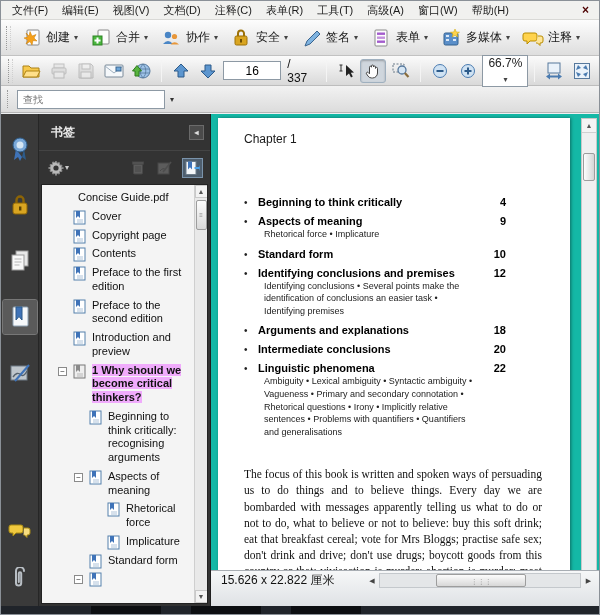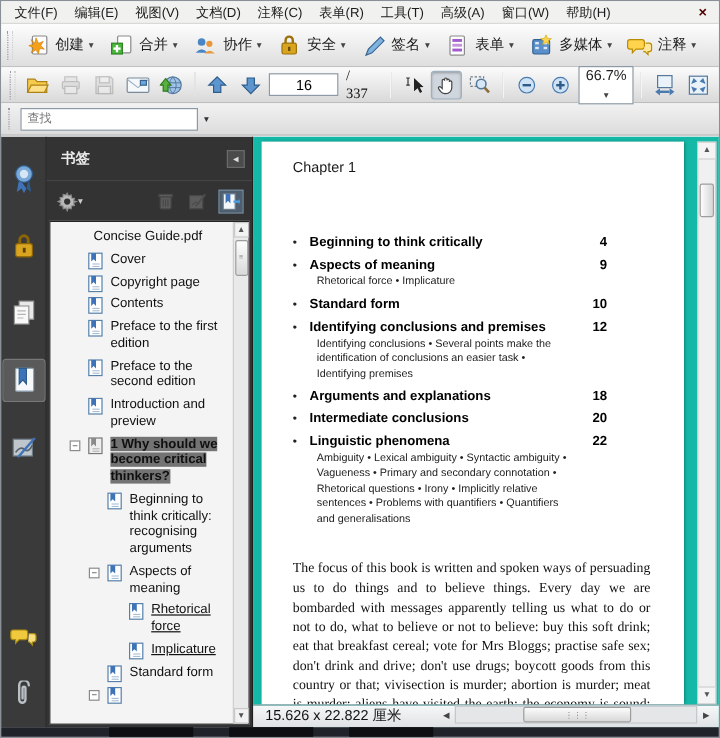--- a/index.html
+++ b/index.html
@@ -17,21 +17,21 @@
   .grip { width:5px; height:24px; margin:0 3px; border-left:1px dotted #9a9a9a; border-right:1px dotted #cfcfcf; }
   .tb-btn { display:flex; align-items:center; gap:4px; padding:3px 6px; border-radius:3px; }
   .tb-btn .lbl { font-size:12px; color:#1a1a1a; }
   .caret { font-size:8px; color:#444; }
   .toolbar-nav { height:30px; background:linear-gradient(#fbfbfb,#d9d9d9); border-bottom:1px solid #bdbdbd; display:flex; align-items:center; padding:0 4px; gap:2px; }
   .nv-btn { display:flex; align-items:center; justify-content:center; width:26px; height:24px; border-radius:3px; }
   .nv-btn.active { background:#cfd6dd; border:1px solid #9fb0bf; box-shadow:inset 0 1px 2px rgba(0,0,0,.25); }
   .nv-btn.disabled { opacity:.45; filter:grayscale(1); }
   .sep { width:1px; height:22px; background:#b7b7b7; border-right:1px solid #f4f4f4; margin:0 4px; }
   .page-num { width:58px; height:19px; border:1px solid #8d99a4; text-align:center; font-size:12px; background:#fff; }
-  .page-total { font-size:12px; margin:0 6px 0 4px; color:#111;font-family:Liberation Serif, serif; }
+  .page-total { font-size:12px; margin:0 6px 0 4px; color:#111; }
   .zoom-box { display:flex; align-items:center; gap:5px; border:1px solid #8d99a4; background:#fff; height:32px; padding:0 5px; font-size:12px;flex-direction:column; }
 
   
   .findbar { height:27px; background:linear-gradient(#f2f2f2,#dcdcdc); border-bottom:1px solid #b5b5b5; display:flex; align-items:center; padding:0 6px; }
   .findbar .fgrip { width:4px; height:18px; border-left:1px dotted #9a9a9a; margin-right:6px; }
   .find-input { width:148px; height:19px; border:1px solid #8d99a4; padding:0 5px; font-size:10px; background:#fff; }
   .find-caret { border:none; background:transparent; font-size:8px; color:#333; padding:2px 5px; }
 
   
   .main { position:absolute; top:113px; left:0; right:0; bottom:8px; display:flex; }
@@ -53,22 +53,22 @@
   .pt-btn.hl { background:#4e5e6e; outline:1px solid #7a93ab; padding:1px; }
   .panel-toolbar .caret { color:#ccc; }
 
   .tree-wrap { flex:1; margin:0 2px 2px 2px; background:#f4f4f4; position:relative; overflow:hidden; border:1px solid #222; }
   .tree { position:absolute; inset:0 13px 0 0; padding:4px 0 0 0; font-size:11px; color:#101010; }
   .titem { position:relative; padding:2px 2px 3px 50px; line-height:1.25; }
   .titem .bicon { position:absolute; left:31px; top:2px; }
   .titem .expander { position:absolute; left:16px; top:5px; width:9px; height:9px; background:#fff; border:1px solid #8a8a8a; font-size:8px; line-height:7px; text-align:center; color:#333; }
   .titem.lv0 { padding-left:36px; }
   .titem.lv2 { padding-left:66px; } .titem.lv2 .bicon { left:47px; } .titem.lv2 .expander { left:32px; }
-  .titem.lv3 { padding-left:84px;text-decoration:underline; } .titem.lv3 .bicon { left:65px; }
-  .titem.selected .tlabel { background:#737373; font-weight:bold; }
+  .titem.lv3 { padding-left:84px; } .titem.lv3 .bicon { left:65px; }
+  .titem.selected .tlabel { background:#f0abfc; font-weight:bold; }
   .tlabel { display:inline; }
 
   .tree-scroll { position:absolute; top:0; right:0; bottom:0; width:13px; background:#e9e9e9; border-left:1px solid #cfcfcf; display:flex; flex-direction:column; align-items:center; }
   .ts-arrow { width:13px; height:13px; font-size:7px; color:#555; display:flex; align-items:center; justify-content:center; background:#f2f2f2; border:1px solid #c9c9c9; }
   .ts-thumb { width:11px; height:30px; margin-top:2px; background:linear-gradient(#fdfdfd,#d9d9d9); border:1px solid #9d9d9d; border-radius:2px; display:flex; align-items:center; justify-content:center; font-size:6px; color:#888; }
   .ts-fill { flex:1; }
 
   
   .docarea { flex:1; position:relative; background:#14b8a6; }
   .page { position:absolute; left:7px; top:4px; width:352px; bottom:19px; background:#fff; box-shadow:1px 0 3px rgba(0,0,0,.4); overflow:hidden; padding:12px 28px 0 26px; }
@@ -81,21 +81,21 @@
   .toc-page { font-weight:bold; font-size:11px; color:#000; }
   .toc-sub { font-size:9px; color:#222; margin:1px 30px 0 20px; line-height:1.4; }
   .doc-body { margin-top:28px; font-family:"Liberation Serif", serif; font-size:11.5px; line-height:1.4; text-align:justify; color:#111; }
 
   .vscroll { position:absolute; top:4px; right:2px; bottom:19px; width:16px; background:#f0f0f0; border:1px solid #c8c8c8; display:flex; flex-direction:column; align-items:center; }
   .vs-arrow { width:14px; height:14px; font-size:7px; color:#555; display:flex; align-items:center; justify-content:center; background:#f4f4f4; border-bottom:1px solid #d0d0d0; }
   .vs-arrow.bottom { border-top:1px solid #d0d0d0; border-bottom:none; }
   .vs-thumb { width:12px; height:28px; margin-top:20px; background:linear-gradient(90deg,#fdfdfd,#d6d6d6); border:1px solid #9d9d9d; border-radius:2px; }
   .vs-fill { flex:1; }
 
-  .statusbar { position:absolute; left:0; right:0; bottom:0; height:19px; background:linear-gradient(#f6f7f8,#dfe2e5); border-top:1px solid #a8adb3; display:flex; padding:0 3px 16px 10px; font-size:12px; color:#111; }
+  .statusbar { position:absolute; left:0; right:0; bottom:0; height:36px; background:linear-gradient(#f6f7f8,#dfe2e5); border-top:1px solid #a8adb3; display:flex; align-items:center; padding:0 3px 16px 10px; font-size:12px; color:#111; }
   .hscroll { margin-left:30px; flex:1; display:flex; align-items:center; height:15px; }
   .hs-arrow { width:15px; height:15px; font-size:7px; color:#444; display:flex; align-items:center; justify-content:center; }
   .hs-track { flex:1; height:15px; background:#e4e6e8; border:1px solid #c4c8cc; position:relative; }
   .hs-thumb { position:absolute; left:28%; width:45%; top:0; bottom:0; background:linear-gradient(#fcfcfc,#d8d8d8); border:1px solid #9d9d9d; border-radius:2px; text-align:center; font-size:7px; color:#888; line-height:13px; }
 
   .taskbar-strip { position:absolute; left:0; right:0; bottom:0; height:8px; background:#20242a; display:flex; gap:30px; padding-left:90px; }
   .taskbar-strip i { width:70px; background:#0c0e11; }
 
   svg { display:block; }
 </style>

